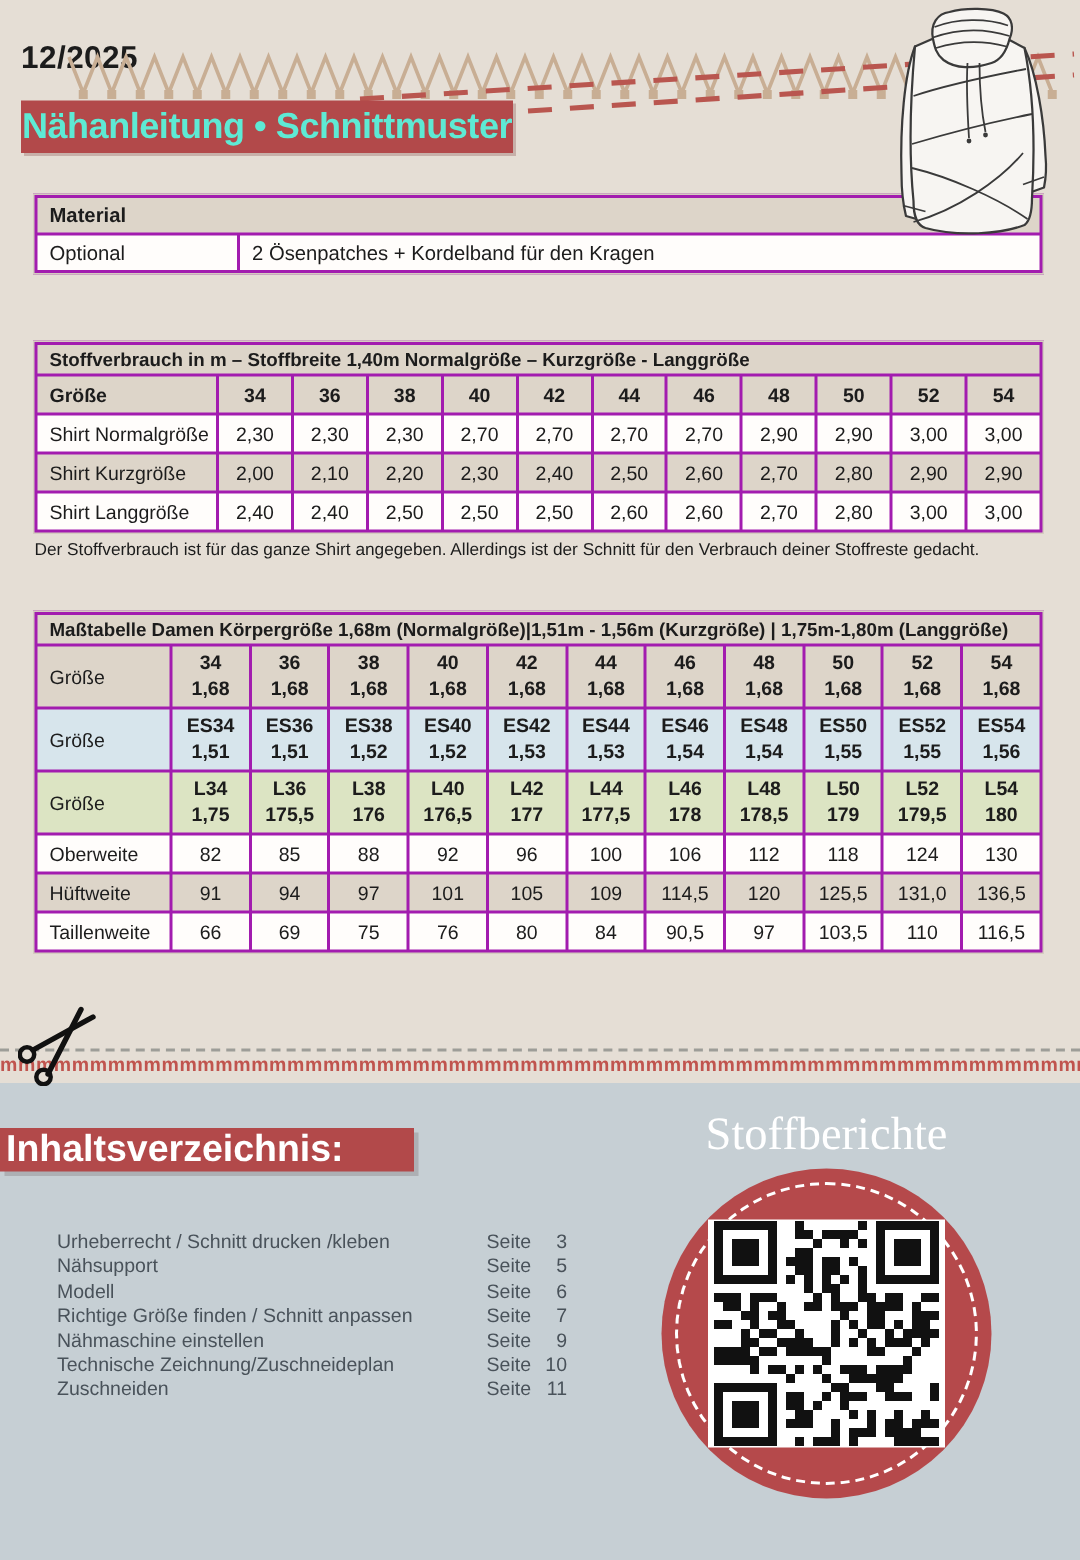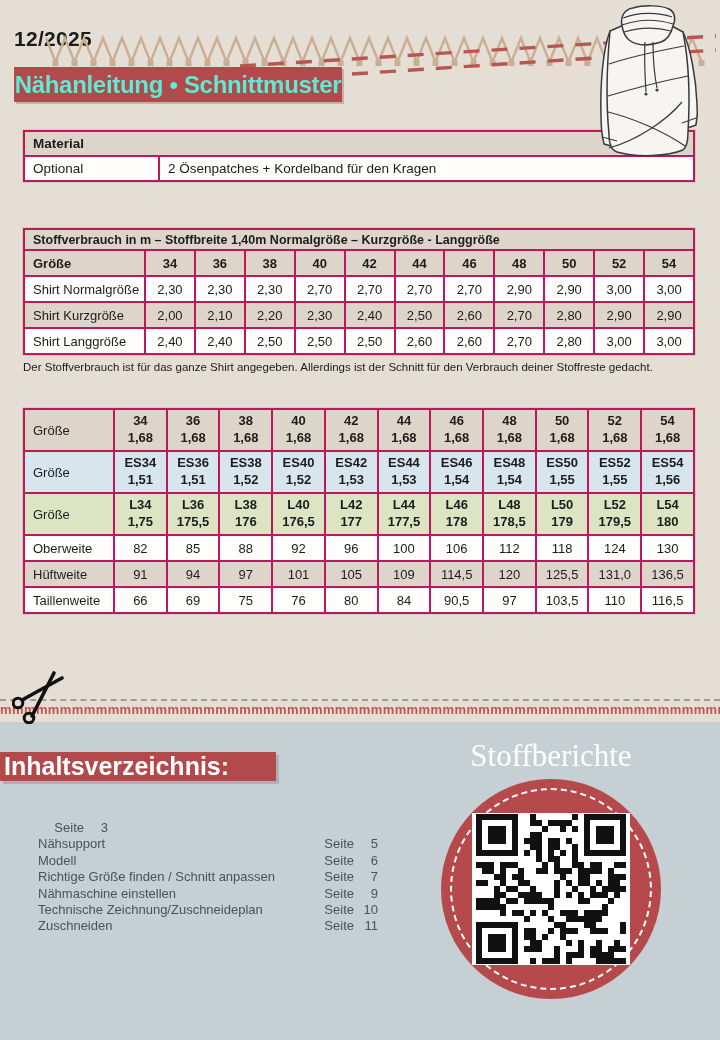--- a/index.html
+++ b/index.html
@@ -10,21 +10,21 @@
   .date{position:absolute;left:14px;top:27px;font-size:21px;font-weight:bold;letter-spacing:.3px;}
   .stitch-svg{position:absolute;left:0;top:26px;width:720px;height:56px;}
   .title-badge{position:absolute;left:14px;top:67px;width:328px;height:35px;background:#b2494a;
         color:#5eead4;display:flex;align-items:center;justify-content:center;
         font-size:24px;font-weight:bold;letter-spacing:-.3px;
         box-shadow:2px 2px 0 rgba(110,40,40,.25);z-index:3;}
   .sweater{position:absolute;left:593px;top:4px;width:112px;height:162px;z-index:6;}
 
   
   .tbl{position:absolute;left:22px;width:674px;border-collapse:separate;border-spacing:2px;
-       background:#be185d;border:1px solid #d4ccbf;table-layout:fixed;z-index:2;}
+       background:#a21caf;border:1px solid #d4ccbf;table-layout:fixed;z-index:2;}
   .tbl td{font-size:13px;text-align:center;padding:0 4px;vertical-align:middle;height:24px;
           overflow:hidden;white-space:nowrap;}
   .tl{text-align:left !important;padding-left:8px !important;}
   .b{font-weight:bold;}
   .tan{background:#ddd5c9;}
   .white{background:#fffdfb;}
   .blue{background:#d7e5ec;}
   .green{background:#dce4c3;}
   .tt{height:19px !important;font-size:12.5px !important;}
   .two{height:40px !important;line-height:1.3;}
@@ -238,20 +238,23 @@
         <col>
         <col>
         <col>
         <col>
         <col>
         <col>
         <col>
       </colgroup>
       <tbody>
         <tr>
+          <td class="tan b tl tt" colspan="12">Maßtabelle Damen Körpergröße 1,68m (Normalgröße)|1,51m - 1,56m (Kurzgröße) | 1,75m-1,80m (Langgröße)</td>
+        </tr>
+        <tr>
           <td class="tan tl">Größe</td>
           <td class="tan b two">34<br>1,68</td>
           <td class="tan b two">36<br>1,68</td>
           <td class="tan b two">38<br>1,68</td>
           <td class="tan b two">40<br>1,68</td>
           <td class="tan b two">42<br>1,68</td>
           <td class="tan b two">44<br>1,68</td>
           <td class="tan b two">46<br>1,68</td>
           <td class="tan b two">48<br>1,68</td>
           <td class="tan b two">50<br>1,68</td>
@@ -337,20 +340,21 @@
     <line x1="10" y1="30" x2="50" y2="8" stroke="#111" stroke-width="3.6" stroke-linecap="round"></line>
     <line x1="20" y1="46" x2="42" y2="3" stroke="#111" stroke-width="3.6" stroke-linecap="round"></line>
     <circle cx="6" cy="33" r="4.8" fill="none" stroke="#111" stroke-width="3"></circle>
     <circle cx="17" cy="48" r="4.8" fill="none" stroke="#111" stroke-width="3"></circle>
   </svg>
 
   <div class="footer">
     <div class="toc-badge">Inhaltsverzeichnis:</div>
     <div class="toc" id="toc-list">
         <div class="toc-row">
+          <span class="toc-label">Urheberrecht / Schnitt drucken /kleben</span>
           <span class="toc-word">Seite</span>
           <span class="toc-num">3</span>
         </div>
         <div class="toc-row">
           <span class="toc-label">Nähsupport</span>
           <span class="toc-word">Seite</span>
           <span class="toc-num">5</span>
         </div>
         <div class="toc-row">
           <span class="toc-label">Modell</span>

